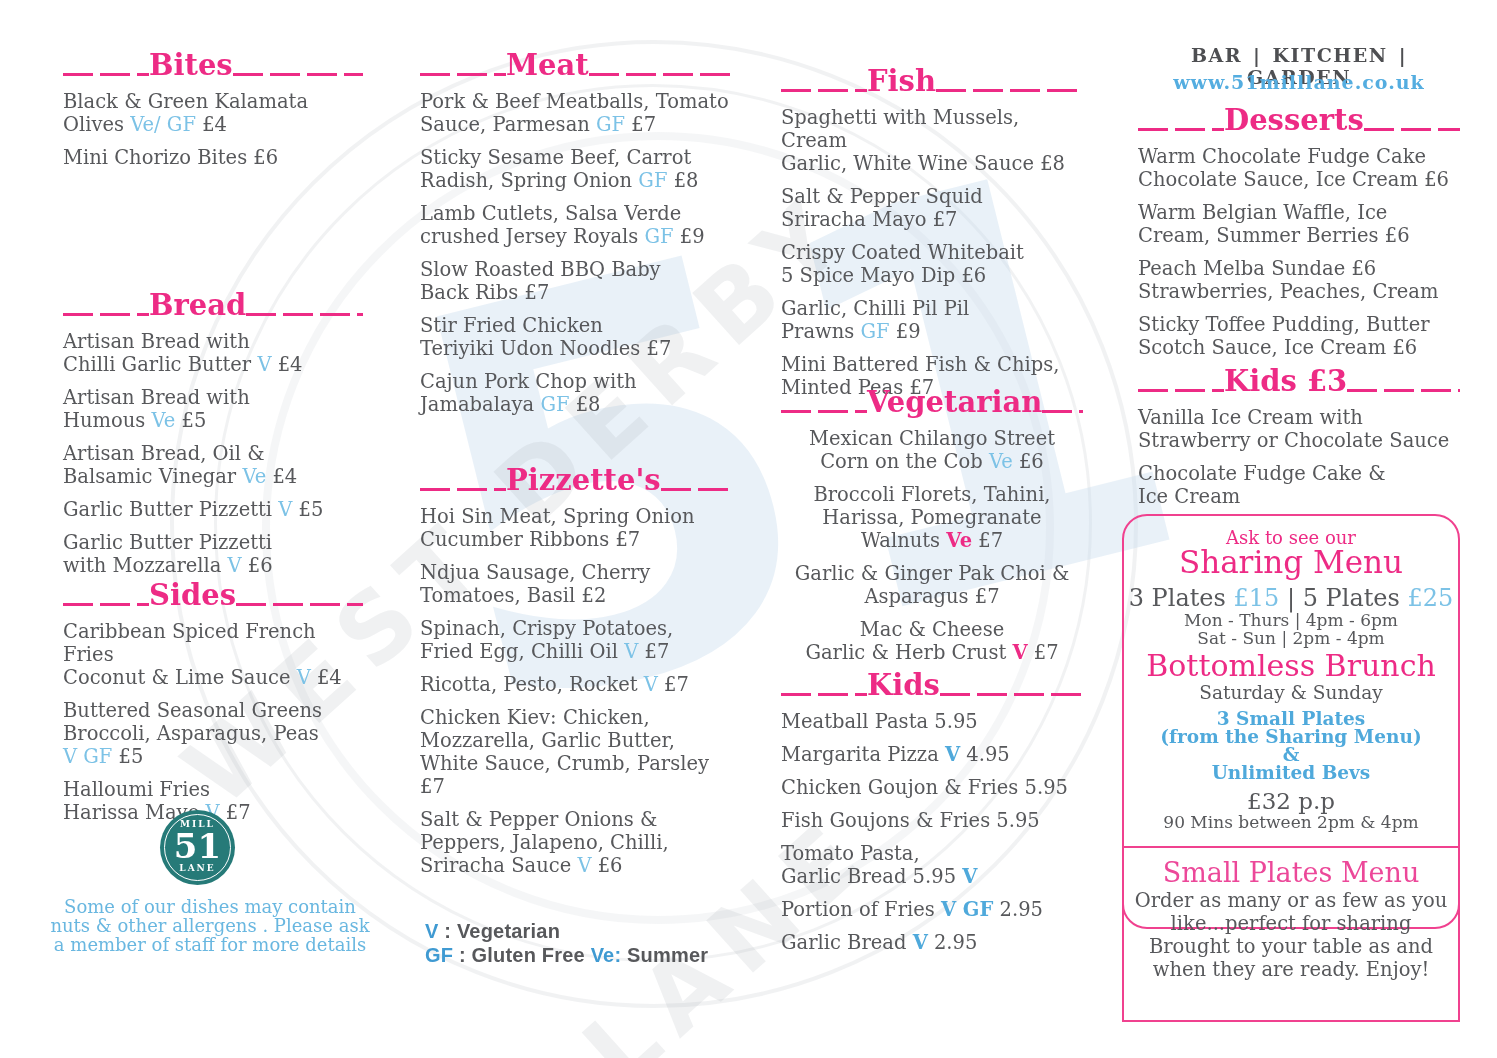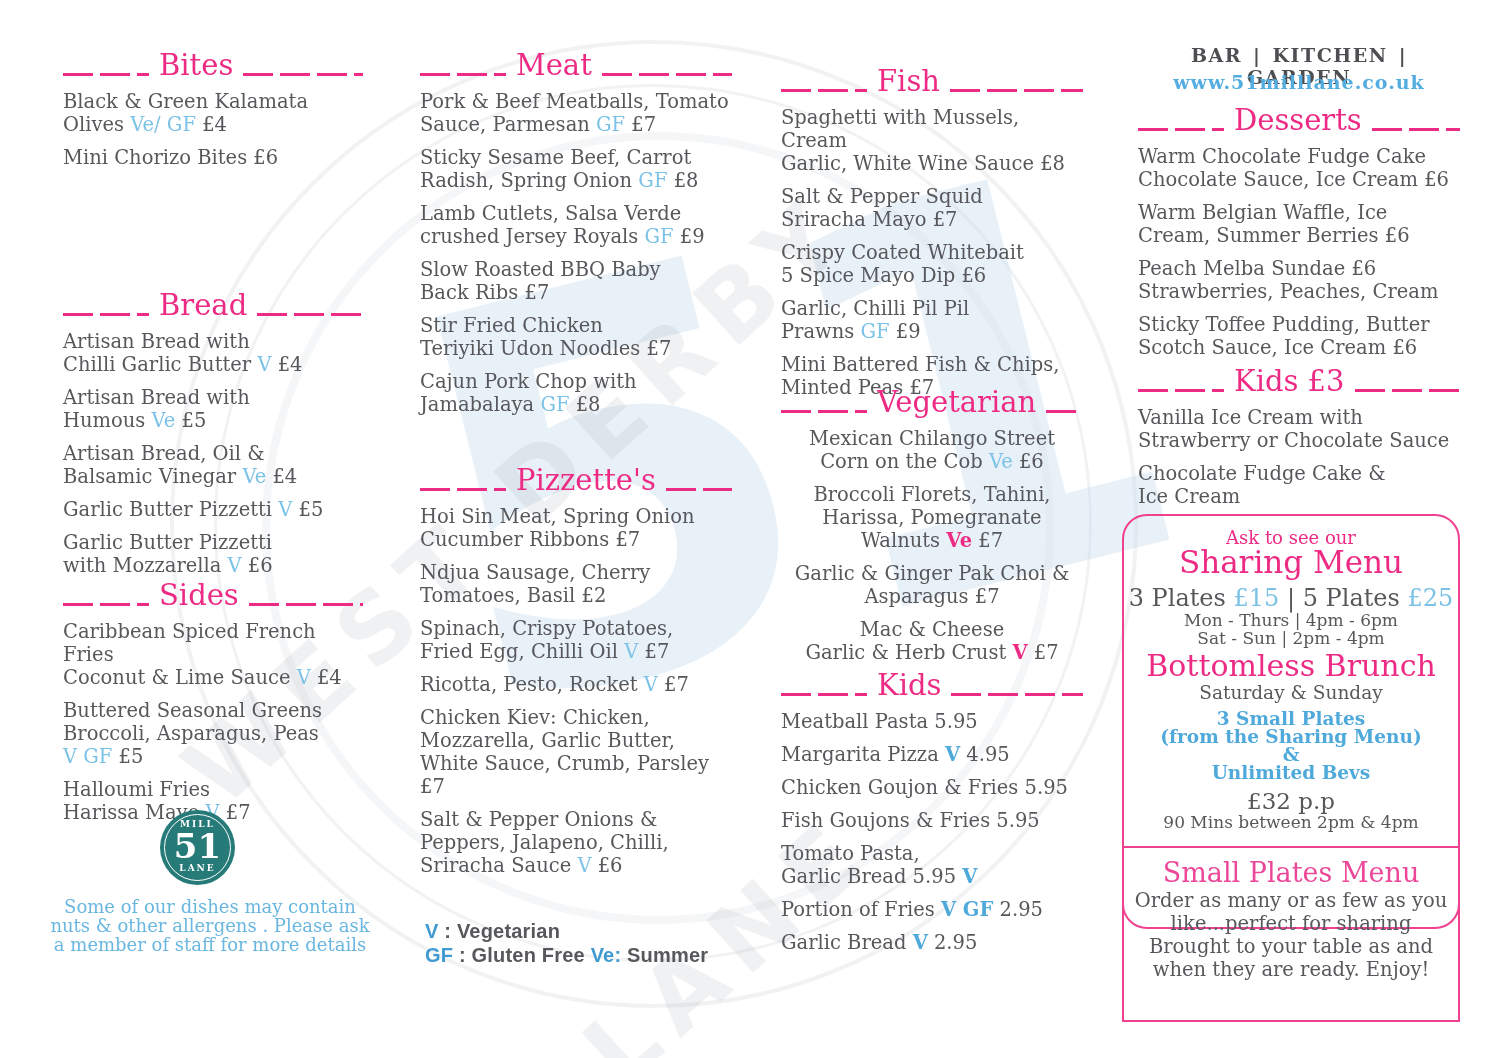--- a/index.html
+++ b/index.html
@@ -17,21 +17,21 @@
            color:rgba(160,166,172,0.16);letter-spacing:16px;transform:rotate(-42deg);transform-origin:left center;white-space:nowrap;}
   .wm-text.t1{left:200px;top:730px;font-size:96px;}
   .wm-text.t2{left:600px;top:1010px;font-size:96px;}
   
   .col{position:absolute;top:0;height:1058px;z-index:1;}
   .col0{left:63px;width:300px;}
   .col1{left:420px;width:312px;}
   .col2{left:781px;width:302px;}
   .col3{left:1138px;width:322px;}
   .sec{position:absolute;left:0;right:0;}
-  .sec-head{display:flex;align-items:center;gap:10px;color:#ed2b85;font-size:29px;line-height:34px;margin-bottom:8px;}
+  .sec-head{display:flex;align-items:center;color:#ed2b85;font-size:29px;line-height:34px;margin-bottom:8px;font-weight:bold;}
   .sec-title{white-space:nowrap;}
   .rule{height:3px;background:repeating-linear-gradient(to right,#ed2b85 0 30px,transparent 30px 37px);
         align-self:flex-end;margin-bottom:6px;}
   .rule.rl{width:86px;}
   .rule.rr{flex:1;}
   .item{margin-bottom:10px;font-size:19.5px;line-height:23px;}
   .seg-t{color:#57585b;}
   .seg-b{color:#7cc2e6;}
   .seg-bb{color:#4fa9db;font-weight:bold;}
   .seg-pb{color:#ed2b85;font-weight:bold;}

